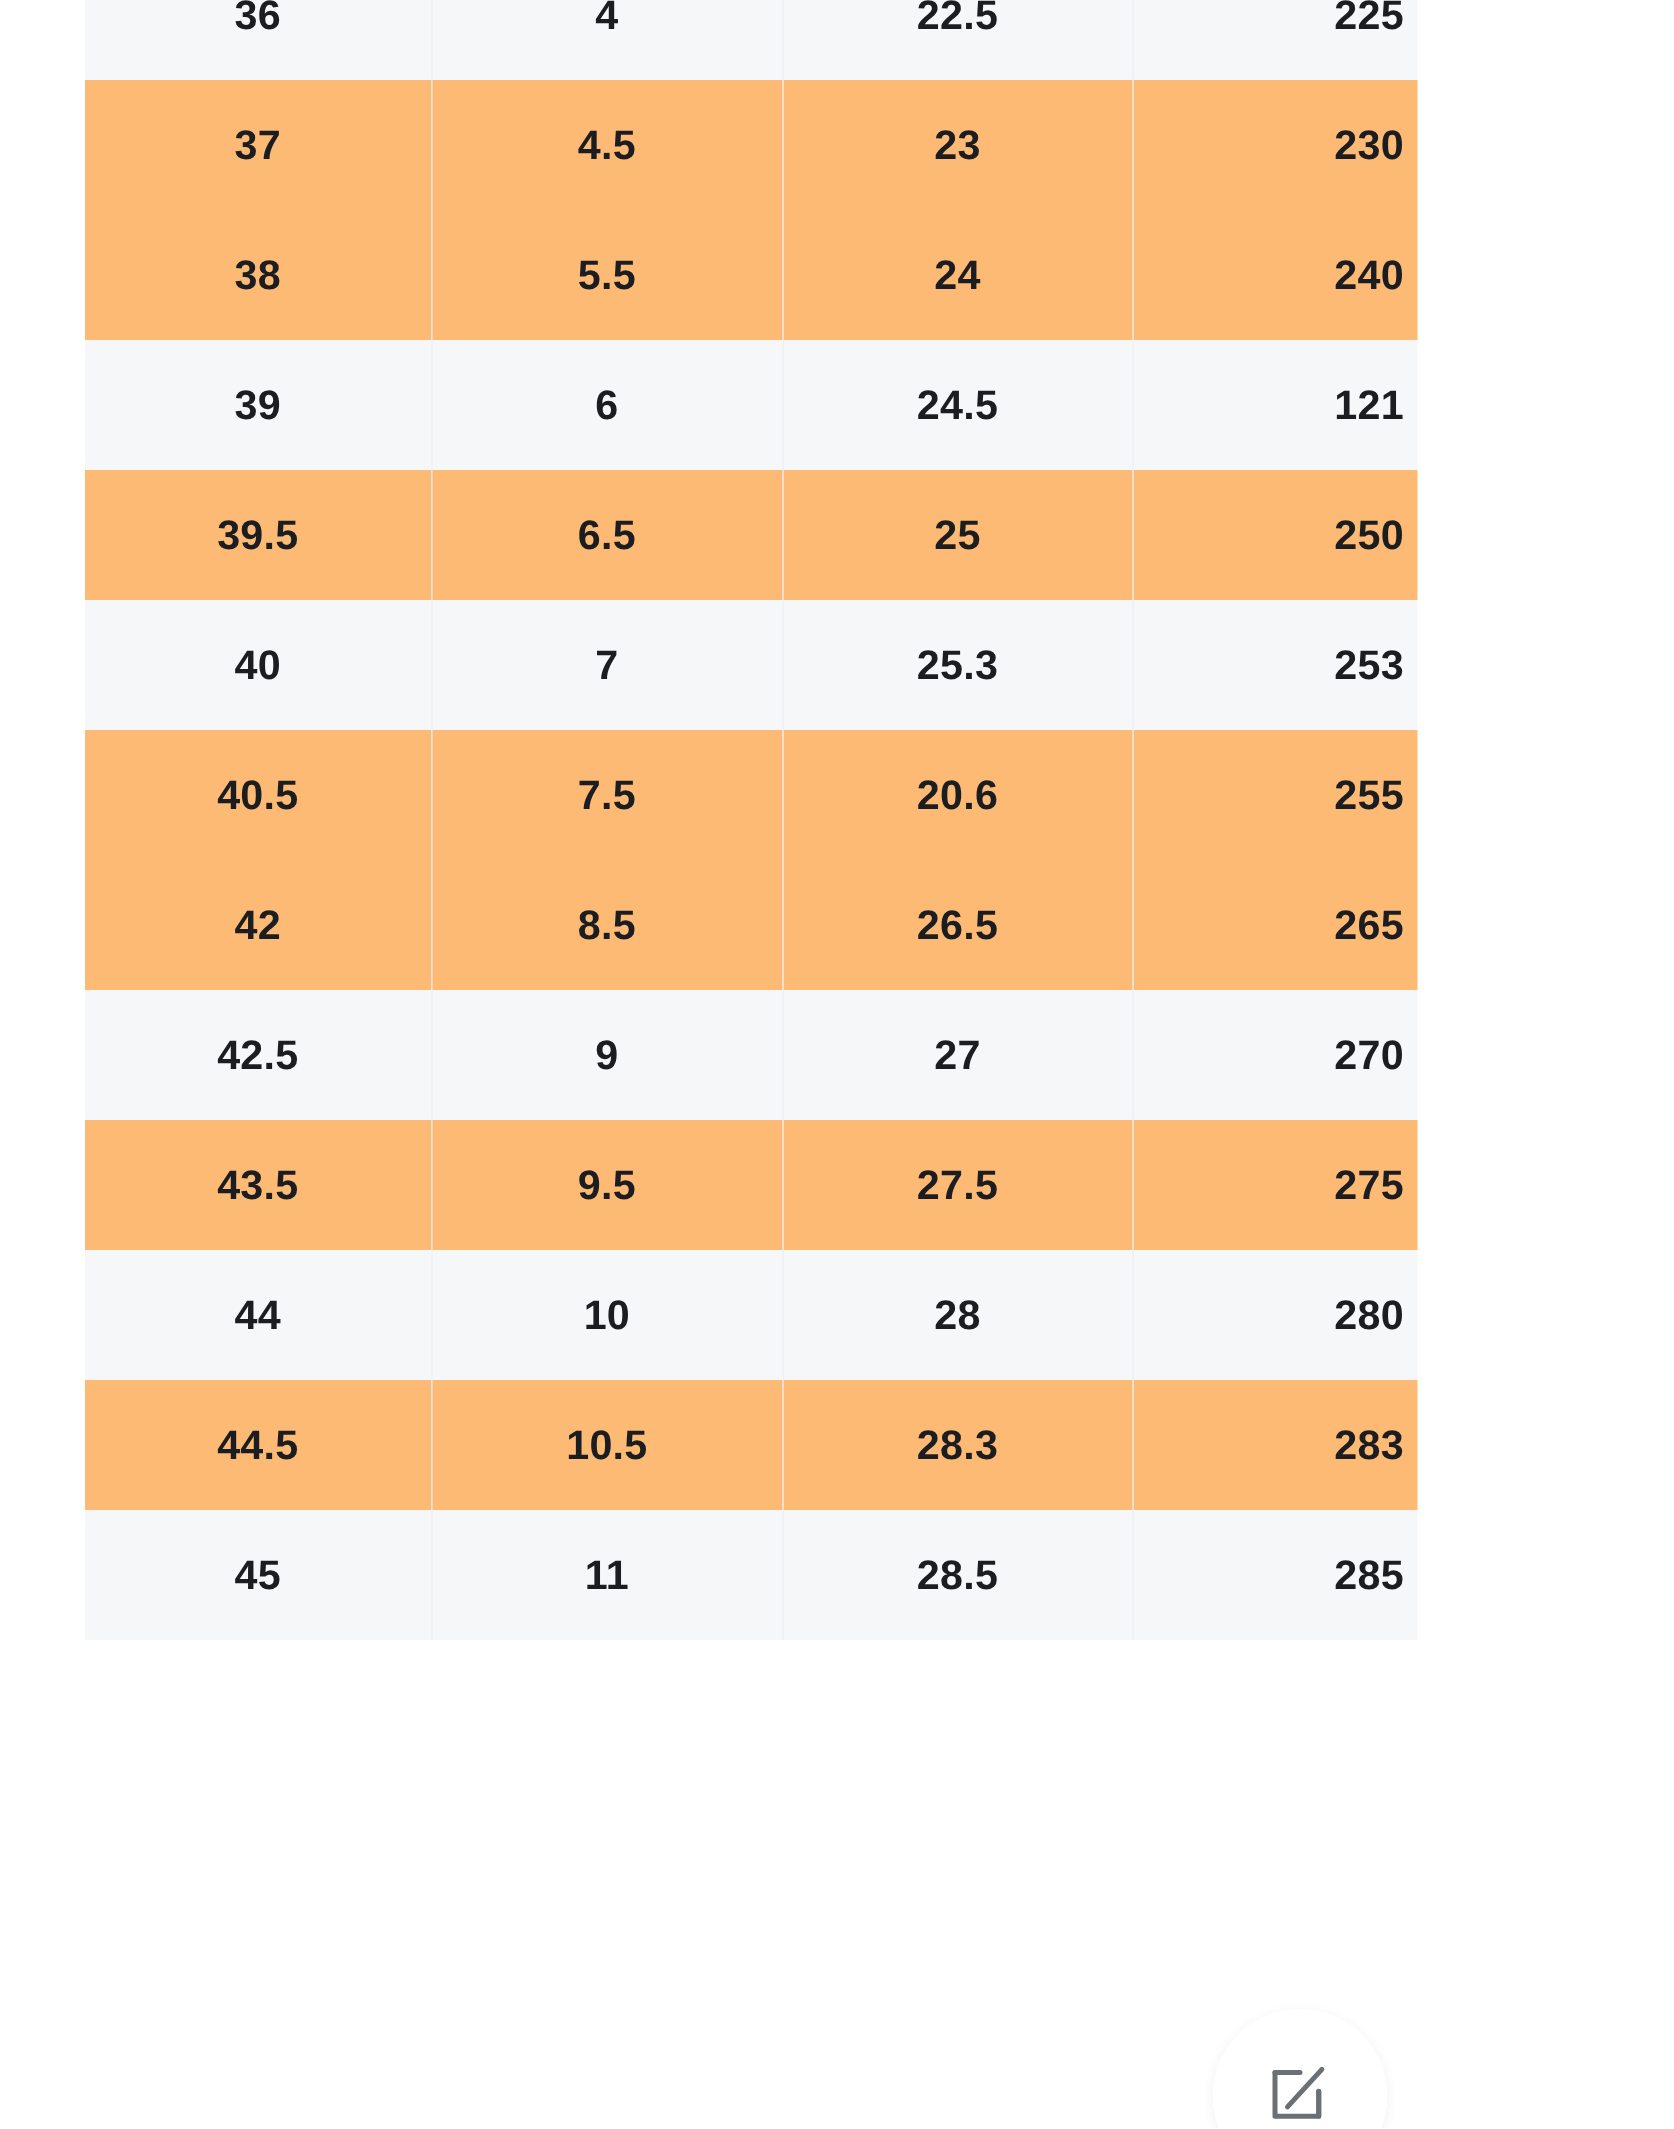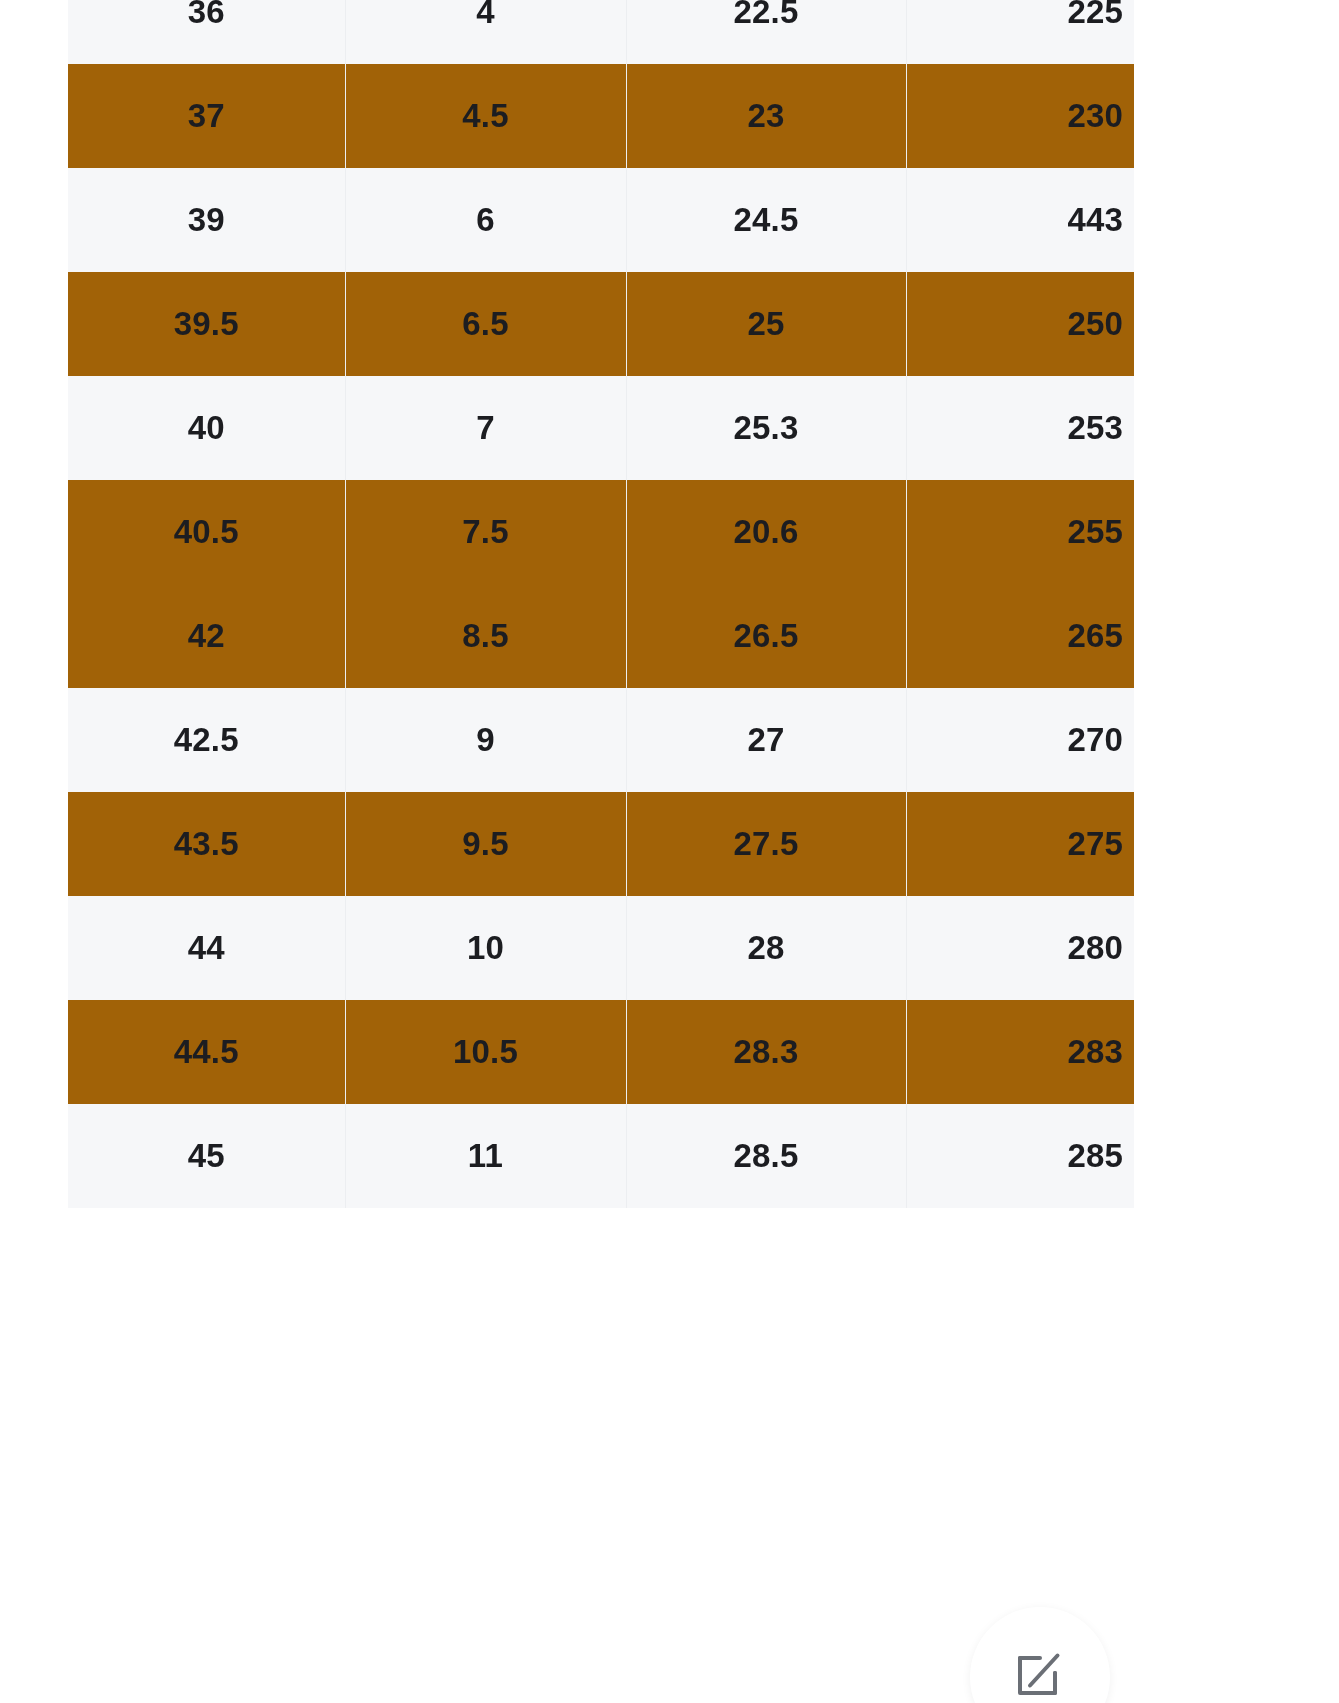--- a/index.html
+++ b/index.html
@@ -32,21 +32,21 @@
 
   #size-chart-table td {
     height: 104px;
     text-align: center;
     vertical-align: middle;
     font-size: 33px;
     font-weight: 700;
     color: #1c1d21;
     letter-spacing: 0.2px;
     border-right: 1px solid #eceef1;
-    background: #a16207;
+    background: #fdba74;
   }
 
   #size-chart-table td:last-child {
     border-right: none;
   }
 
   #size-chart-table tr.row-shaded td {
     background: #f6f7f9;
   }
 
@@ -99,25 +99,31 @@
           <td>4</td>
           <td>22.5</td>
           <td>225</td>
         </tr>
         <tr>
           <td>37</td>
           <td>4.5</td>
           <td>23</td>
           <td>230</td>
         </tr>
+        <tr>
+          <td>38</td>
+          <td>5.5</td>
+          <td>24</td>
+          <td>240</td>
+        </tr>
         <tr class="row-shaded">
           <td>39</td>
           <td>6</td>
           <td>24.5</td>
-          <td>443</td>
+          <td>121</td>
         </tr>
         <tr>
           <td>39.5</td>
           <td>6.5</td>
           <td>25</td>
           <td>250</td>
         </tr>
         <tr class="row-shaded">
           <td>40</td>
           <td>7</td>

